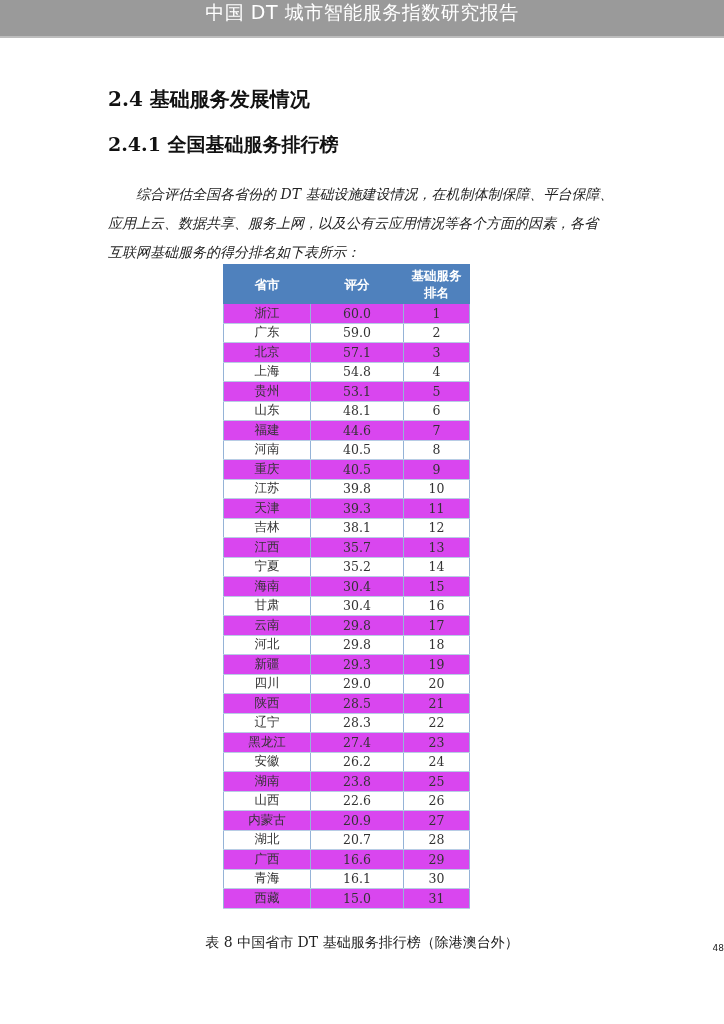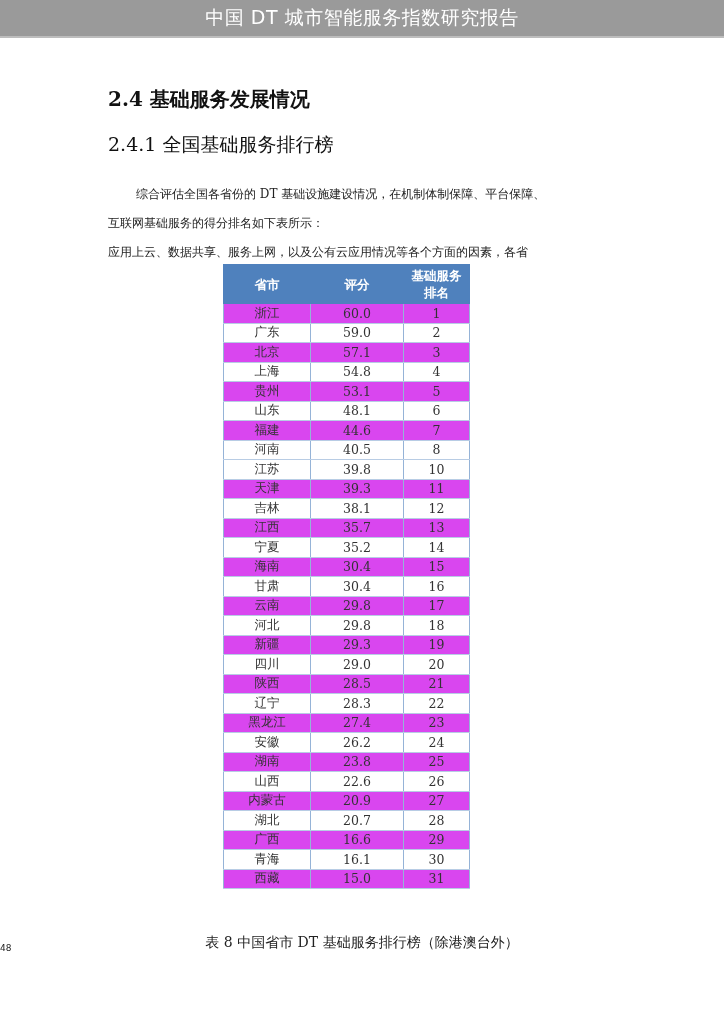--- a/index.html
+++ b/index.html
@@ -1,60 +1,60 @@
 <!DOCTYPE html>
 <html><head>
 <meta charset="utf-8">
 <style>
   html, body { margin:0; padding:0; }
   body { width:724px; height:1024px; background:#ffffff; position:relative; overflow:hidden;
          font-family:"DejaVu Serif", "Liberation Serif", serif; color:#1a1a1a; }
   .header-bar { position:absolute; left:0; top:0; width:724px; height:36px; background:#9a9a9a;
-         border-bottom:2px solid #bdbdbd; display:flex; align-items:center; justify-content:center; }
+         border-bottom:2px solid #bdbdbd; display:flex; align-items:flex-start; justify-content:center; }
   .header-bar span { color:#ffffff; font-family:"DejaVu Sans", "Liberation Sans", sans-serif;
          font-size:19px; letter-spacing:0.5px; }
   .h2 { position:absolute; left:108px; top:86px; font-size:20px; font-weight:bold;
         font-family:"DejaVu Serif", serif; color:#111; }
-  .h3 { position:absolute; left:108px; top:132px; font-size:19px; font-weight:normal;
+  .h3 { position:absolute; left:108px; top:132px; font-size:19px; font-weight:bold;
         font-family:"DejaVu Serif", serif; color:#111; }
-  .para { position:absolute; left:108px; top:180px; width:515px; font-size:12px; line-height:29px;
-          color:#222; }
+  .para { position:absolute; left:108px; top:180px; width:515px; font-size:14px; line-height:29px;
+          color:#222;font-style:italic; }
   .para p { margin:0; }
   .para .indent { text-indent:28px; }
   table.rank { position:absolute; left:223px; top:264px; width:247px; border-collapse:collapse;
           font-family:"DejaVu Serif", "Liberation Serif", serif; font-size:12.5px; }
   table.rank th { background:#4f81bd; color:#ffffff; font-family:"DejaVu Sans", sans-serif;
           font-weight:bold; font-size:12.5px; height:38px; line-height:17px; padding:0;
           border:1px solid #4f81bd; }
   table.rank td { height:18.5px; padding:0; text-align:center; color:#333;
           border-left:1px solid #95b3d7; border-right:1px solid #95b3d7; border-bottom:1px solid #b8cce4; }
   table.rank tr.odd td { background:#d946ef; }
   table.rank tr.even td { background:#ffffff;margin-top:36px; }
   table.rank col.c1 { width:99px; }
   table.rank col.c2 { width:104px; }
   table.rank col.c3 { width:74px; }
   .caption { position:absolute; left:0; width:724px; top:934px; text-align:center; font-size:14px;
              color:#222; }
-  .pagenum { position:absolute; left:0; width:724px; top:943px; text-align:left; font-size:9px;
+  .pagenum { position:absolute; left:0; width:724px; top:943px; text-align:right; font-size:9px;
              font-family:"DejaVu Sans", sans-serif; color:#222; }
 </style>
 </head>
 <body>
 
 <div class="header-bar">
   <span>中国 DT 城市智能服务指数研究报告</span>
 </div>
 
 <div class="h2">2.4 基础服务发展情况</div>
 <div class="h3">2.4.1 全国基础服务排行榜</div>
 
 <div class="para">
   <p class="indent">综合评估全国各省份的 DT 基础设施建设情况，在机制体制保障、平台保障、</p>
+  <p>应用上云、数据共享、服务上网，以及公有云应用情况等各个方面的因素，各省</p>
   <p>互联网基础服务的得分排名如下表所示：</p>
-  <p>应用上云、数据共享、服务上网，以及公有云应用情况等各个方面的因素，各省</p>
 </div>
 
 <table class="rank">
   <colgroup>
       <col class="c1">
       <col class="c2">
       <col class="c3">
     </colgroup>
   <thead>
     <tr>
@@ -100,20 +100,25 @@
       <tr class="odd">
         <td>福建</td>
         <td>44.6</td>
         <td>7</td>
       </tr>
       <tr class="even">
         <td>河南</td>
         <td>40.5</td>
         <td>8</td>
       </tr>
+      <tr class="odd">
+        <td>重庆</td>
+        <td>40.5</td>
+        <td>9</td>
+      </tr>
       <tr class="even">
         <td>江苏</td>
         <td>39.8</td>
         <td>10</td>
       </tr>
       <tr class="odd">
         <td>天津</td>
         <td>39.3</td>
         <td>11</td>
       </tr>

